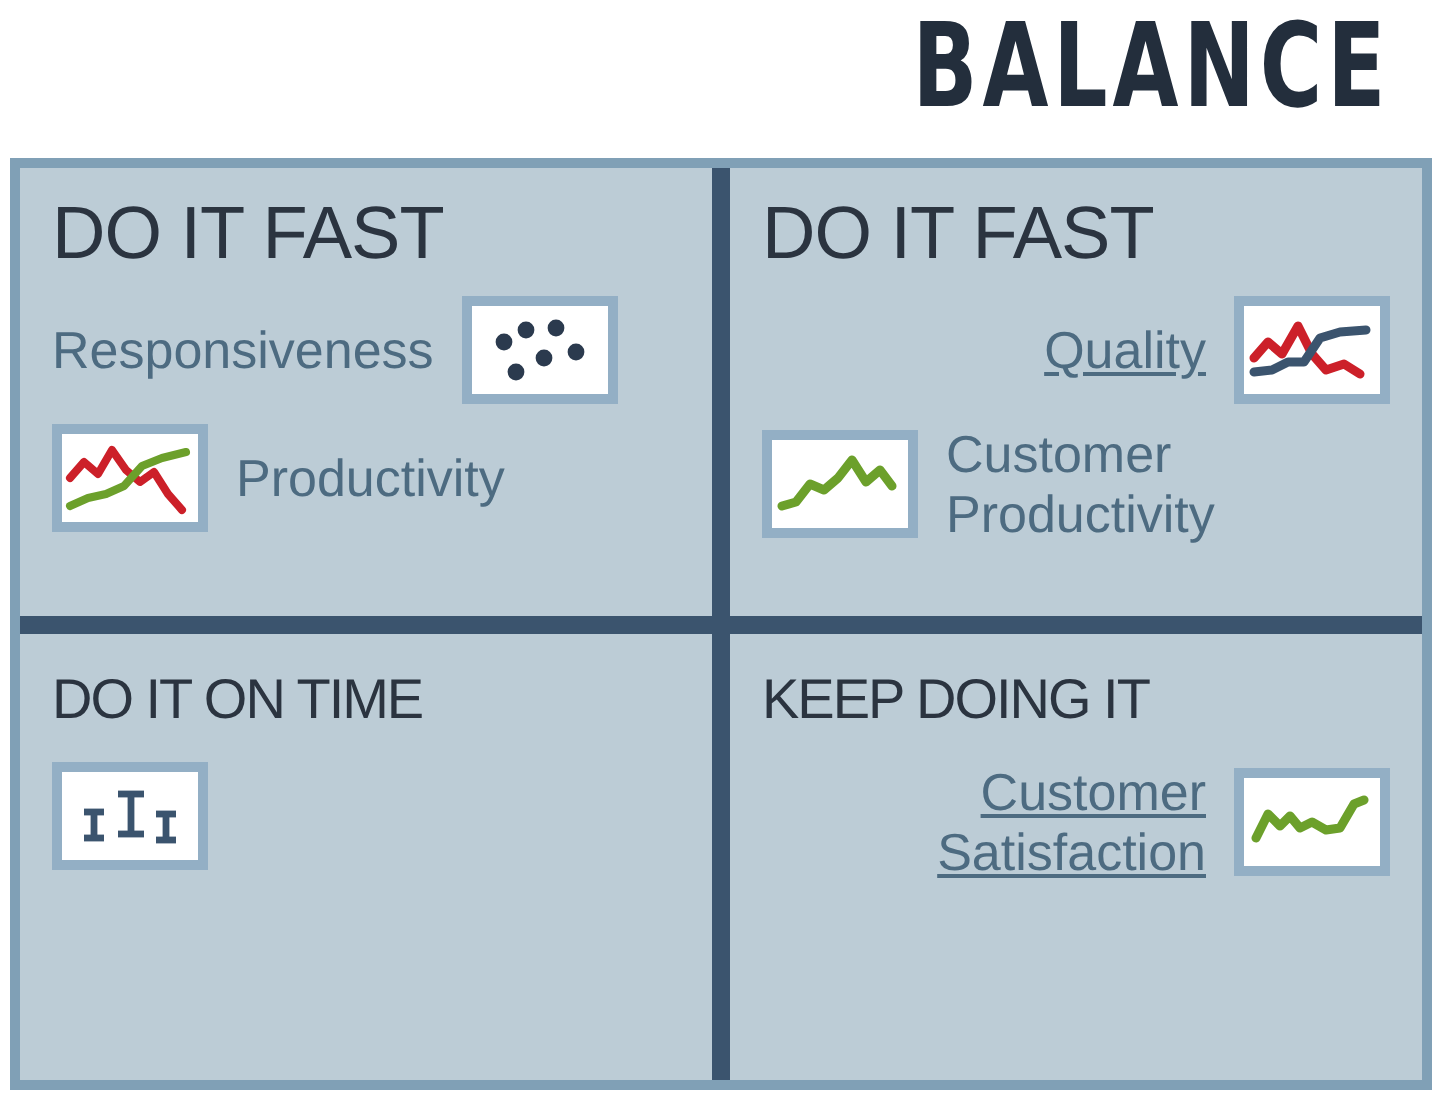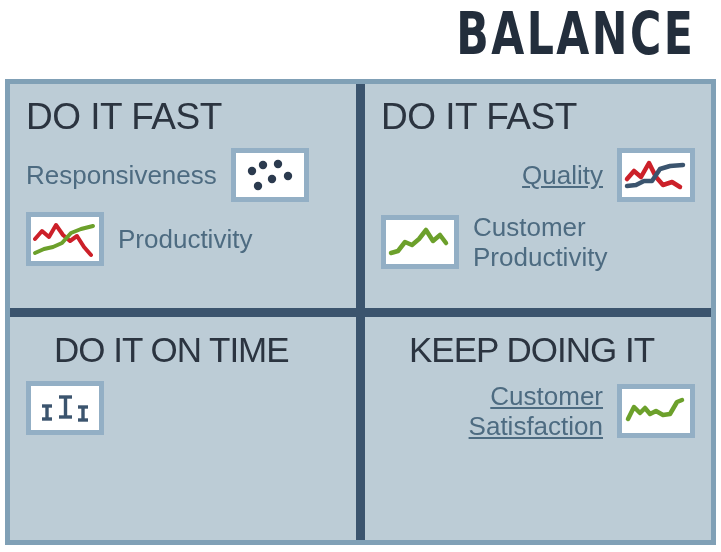--- a/index.html
+++ b/index.html
@@ -67,21 +67,21 @@
   .quad-title {
     font-family: "Liberation Sans", sans-serif;
     font-weight: 400;
     font-size: 37px;
     line-height: 42px;
     color: #2B3440;
     letter-spacing: -0.5px;
     white-space: nowrap;
     margin: 0 0 6px 0;
   }
-  .quad-title.tight { font-size: 35px; letter-spacing: -1px; margin-left: 28px; }
+  .quad-title.tight { font-size: 28px; letter-spacing: -1px; }
 
   
   .metric {
     display: flex;
     align-items: center;
     gap: 14px;
     margin-top: 10px;
   }
   .metric.right { justify-content: flex-end; }
   .metric-label {

